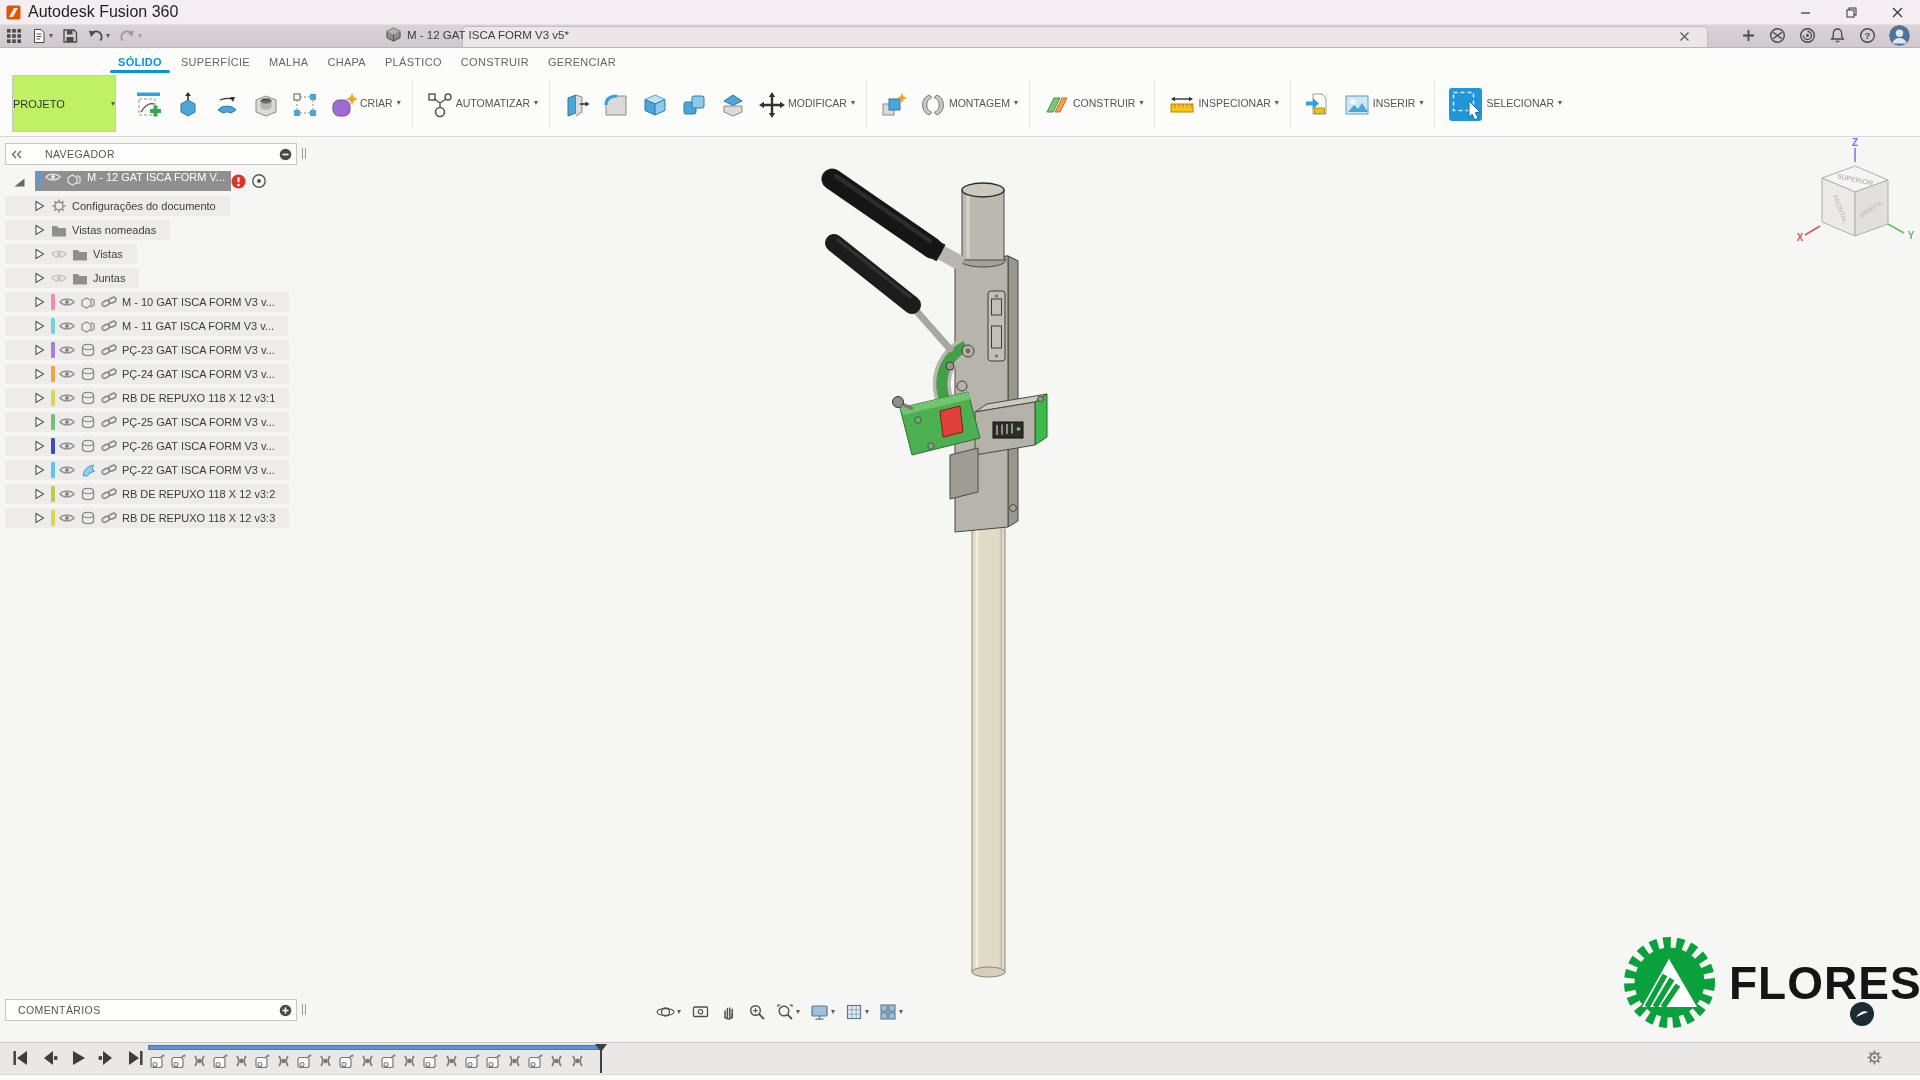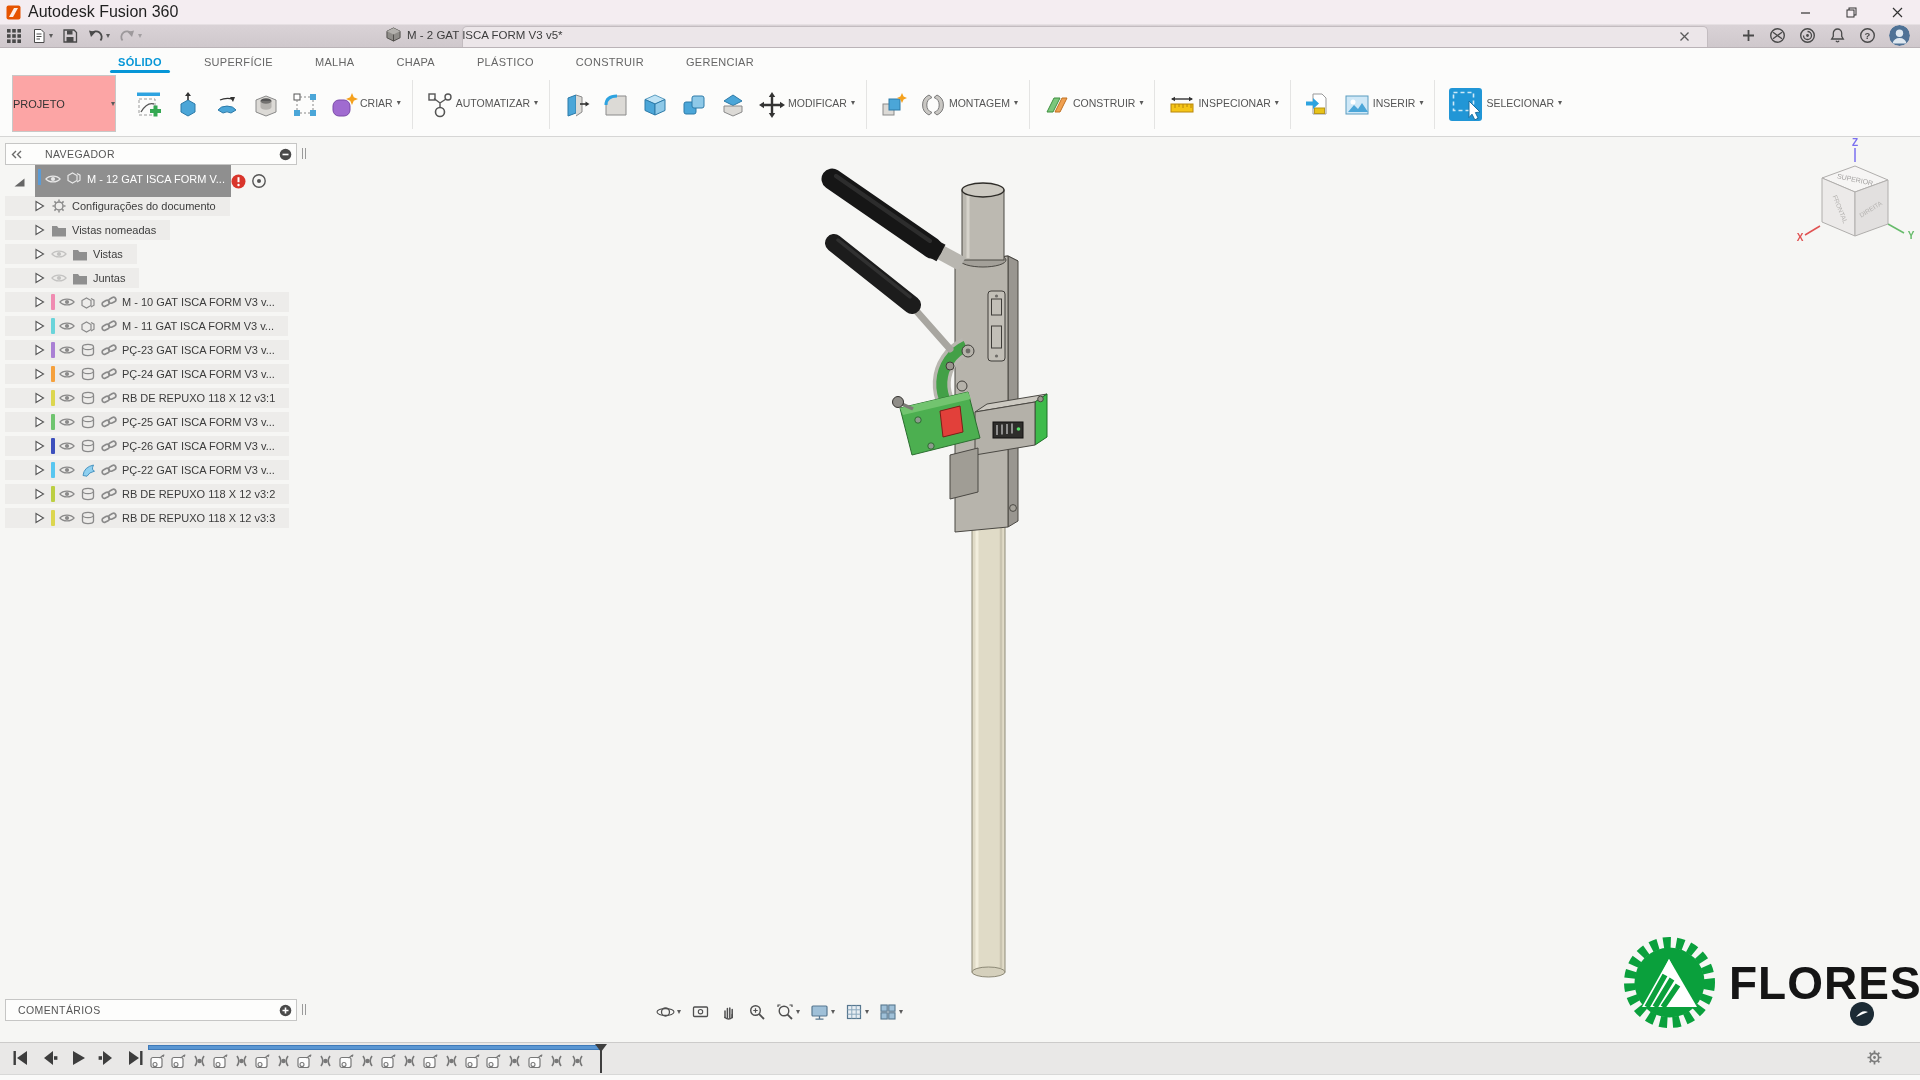--- a/index.html
+++ b/index.html
@@ -24,27 +24,27 @@
   .doc-tab{position:absolute;left:462px;right:212px;top:2px;bottom:0;background:#ece6e9;
            border:1px solid #c3bcc0;border-bottom:none;border-radius:5px 5px 0 0}
   .doc-title{position:absolute;left:386px;top:3px;display:flex;align-items:center;gap:6px;
              font-size:11.5px;color:#3c3c3c}
   .tab-close{position:absolute;right:16px;top:3px;color:#555}
   .qb-right{position:absolute;right:10px;top:0;height:23px;display:flex;align-items:center;gap:13px}
   .avatar-wrap{width:21px;height:21px;border-radius:50%;overflow:hidden}
   
   .ribbon{position:absolute;top:47px;left:0;right:0;height:89px;background:#fcfcfb;
           border-bottom:1px solid #d6d6d5;z-index:38}
-  .ribbon-tabs{position:absolute;top:4px;left:118px;height:22px;display:flex;gap:42px;align-items:center}
+  .ribbon-tabs{position:absolute;top:4px;left:118px;height:22px;display:flex;gap:19px;align-items:center}
   .rtab{font-size:11px;color:#666;letter-spacing:.3px;position:relative;cursor:default}
   .rtab.active{color:var(--accent);font-weight:bold}
   .rtab.active::after{content:"";position:absolute;left:-8px;right:-8px;bottom:-5px;height:3px;
                       background:var(--accent);border-radius:2px}
   .ribbon-tools{position:absolute;top:27px;left:0;right:0;bottom:1px;display:flex;align-items:stretch}
-  .project-btn{margin:1px 8px 3px 12px;width:102px;border:1px solid #c8c8c7;background:#fca5a5;
+  .project-btn{margin:1px 8px 3px 12px;width:102px;border:1px solid #c8c8c7;background:#bef264;
                display:flex;align-items:center;justify-content:space-between;gap:6px;font-size:11px;color:#333}
   .rgroup{display:flex;flex-direction:row;align-items:center;padding:0 9px}
   .rgroup .tools{flex:1;display:flex;align-items:center;gap:7px}
   .rgroup .glabel{height:15px;font-size:10.5px;color:#555;display:flex;gap:4px;align-items:center;margin-bottom:3px}
   .tool{width:32px;height:32px;display:flex;align-items:center;justify-content:center}
   .tool.large{width:40px;height:40px}
   .rsep{width:1px;background:#e4e4e3;margin:6px 2px}
   
   .panel-header{position:absolute;height:20px;width:290px;background:#fdfdfc;border:1px solid #c6c6c5;
                 display:flex;align-items:center;font-size:10.5px;color:#555;letter-spacing:.4px;z-index:20}
@@ -57,22 +57,22 @@
   
   .tree{position:absolute;left:5px;top:170px;z-index:19;font-size:11px;color:#3c3c3c}
   .trow{display:flex;width:max-content;align-items:center;height:20px;margin-bottom:4px;
         background:#edecea;padding:0 14px 0 0}
   .trow .texp{width:13px;margin-left:28px;display:flex;justify-content:center}
   .trow.root{background:transparent;height:22px;padding:0}
   .trow.root .texp{margin-left:8px}
   .cbar{width:4px;height:16px;margin-right:4px;border-radius:1px}
   .ticon{display:flex;align-items:center;justify-content:center;margin-right:5px;color:#8a8a8a}
   .tlabel{white-space:nowrap}
-  .root-pill{display:flex;align-items:flex-end;background:var(--selection);color:#fff;height:20px;
-             padding:0 6px 12px 3px;margin-left:4px;gap:4px}
+  .root-pill{display:flex;align-items:flex-start;background:var(--selection);color:#fff;height:20px;
+             padding:0 6px 0 3px;margin-left:4px;gap:4px}
   .root-pill .ticon{color:#e8e8e8;margin-right:1px}
   .active-bar{width:3px;height:16px;background:#5b9bd5}
   .eye-off{opacity:.42}
   
   .model3d{position:absolute;left:800px;top:150px;z-index:5}
   .viewcube{position:absolute;left:1792px;top:136px;z-index:6}
   .watermark{position:absolute;left:1622px;top:935px;display:flex;align-items:center;gap:12px;z-index:6}
   .brand-text{font-size:46px;font-weight:bold;color:#151515;letter-spacing:1px}
   .assist{position:absolute;left:1850px;top:1002px;width:24px;height:24px;border-radius:50%;
           background:#1c2b35;display:flex;align-items:center;justify-content:center;z-index:7}
@@ -182,21 +182,21 @@
     </span>
   </div>
   <div class="doc-title">
     <span>
       <svg width="15" height="15" viewBox="0 0 16 16">
           <path d="M8 1 L15 4.5 v7 L8 15 1 11.5 v-7 z" fill="#8f8d89" stroke="#4c4a46"></path>
           <path d="M8 1 L15 4.5 8 8 1 4.5 z" fill="#b3b1ad"></path>
           <path d="M8 8 v7" stroke="#4c4a46"></path>
         </svg>
     </span>
-    <span>M - 2 GAT ISCA FORM V3 v5*</span>
+    <span>M - 12 GAT ISCA FORM V3 v5*</span>
   </div>
   <div class="qb-right" id="qb-right">
       <span class="qb-btn">
         <svg width="15" height="15" viewBox="0 0 15 15">
           <path d="M7.5 2 v11 M2 7.5 h11" stroke="#4a4a4a" stroke-width="1.8"></path>
         </svg>
       </span>
       <span class="qb-btn">
         <svg width="17" height="17" viewBox="0 0 17 17">
           <circle cx="8.5" cy="8.5" r="6.8" fill="none" stroke="#4a4a4a" stroke-width="1.4"></circle>

